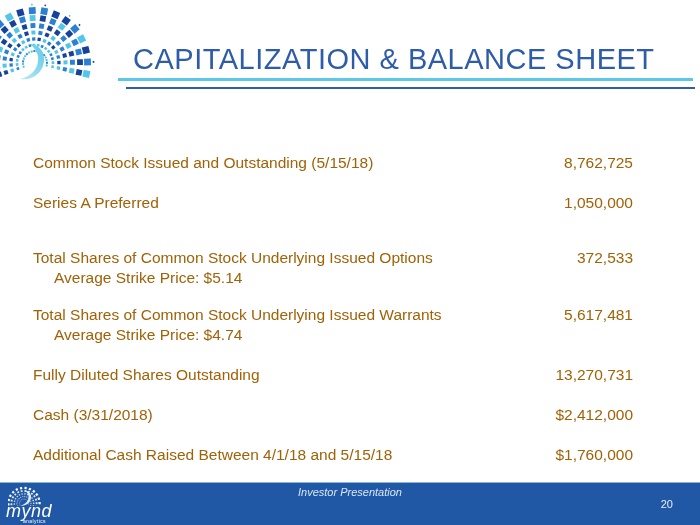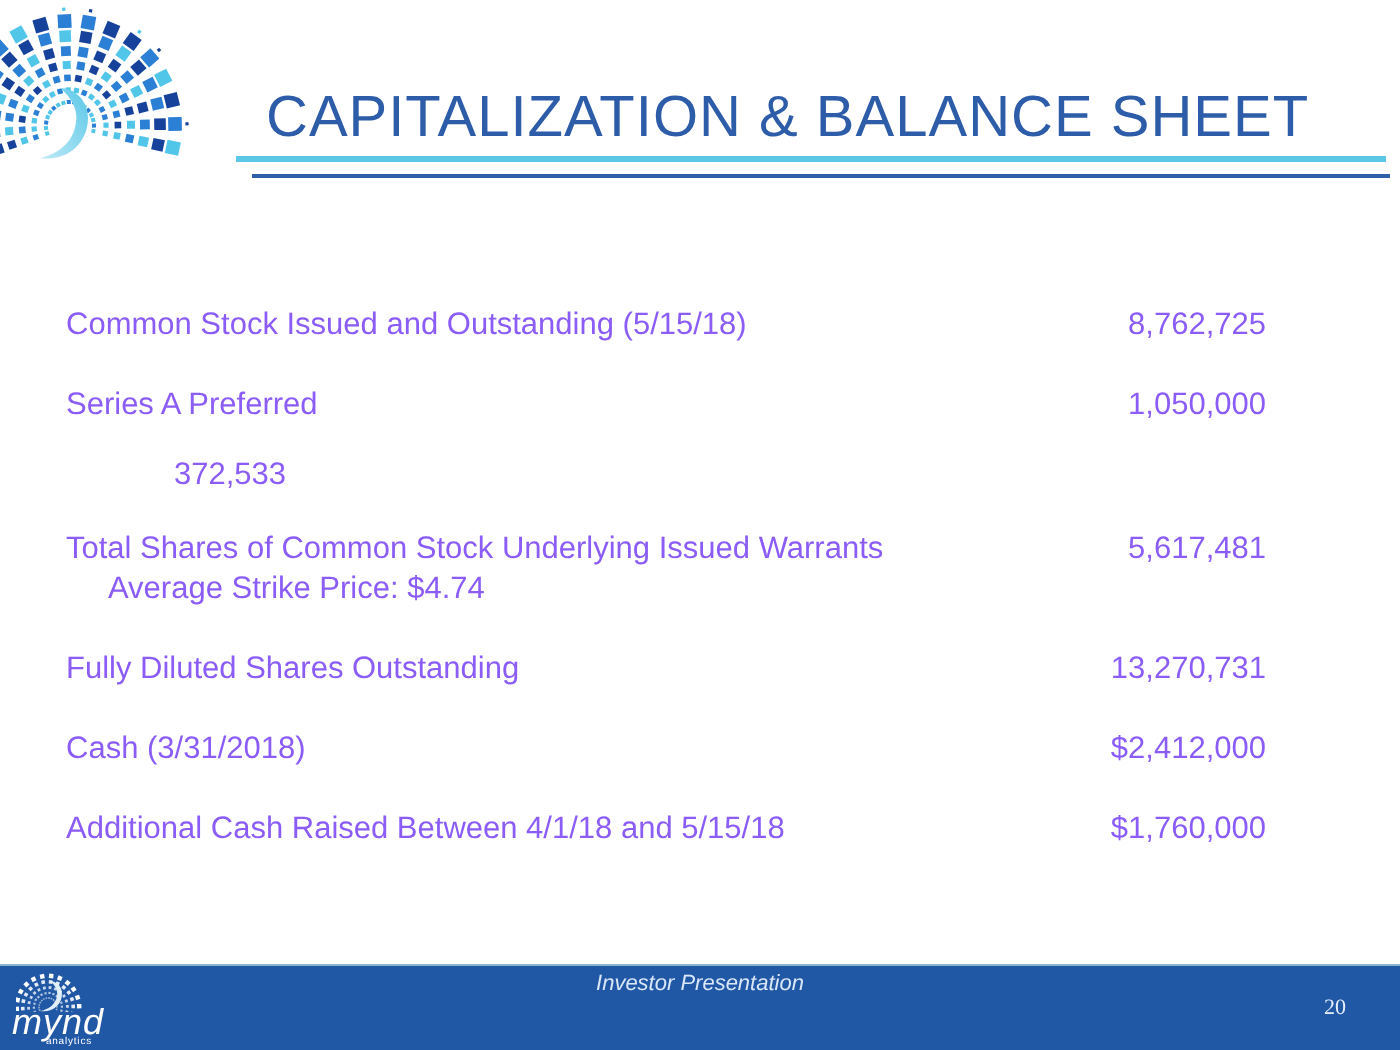--- a/index.html
+++ b/index.html
@@ -8,38 +8,38 @@
 
   
   .logo-fan{position:absolute;left:0;top:0;width:115px;height:96px;}
   .page-title{position:absolute;left:117px;top:27px;margin:16px;font-size:29px;font-weight:400;
               color:#2d5ca9;letter-spacing:0.5px;white-space:nowrap;
               font-family:"Liberation Sans",sans-serif;}
   .rule-cyan{position:absolute;left:118px;top:78px;width:575px;height:3px;background:#5cc8e8;}
   .rule-blue{position:absolute;left:126px;top:87px;width:569px;height:2px;background:#2e5fa8;}
 
   
-  .rows{position:absolute;left:33px;top:153px;width:600px;color:#8b5cf6;
+  .rows{position:absolute;left:33px;top:153px;width:600px;color:#a16207;
         font-size:15.5px;line-height:20px;}
   .row{display:flex;justify-content:space-between;align-items:flex-start;}
   .row .labels{flex:1;min-width:0;}
   .row .value{width:110px;text-align:right;white-space:nowrap;}
   .sub{padding-left:21px;}
-  .mb20{margin-bottom:20px}.mb19{margin-bottom:15px}.mb17{margin-bottom:17px}.mb18{margin-bottom:20px}
+  .mb20{margin-bottom:20px}.mb19{margin-bottom:35px}.mb17{margin-bottom:17px}.mb18{margin-bottom:20px}
 
   
   .footer-bar{position:absolute;left:0;top:482px;width:700px;height:43px;background:#2158a6;
               box-sizing:border-box;border-top:1px solid #8ab6d4;}
   .brand{position:absolute;left:6px;top:479px;width:110px;color:#ffffff;}
   .brand svg{display:block;margin-left:2px;}
   .brand-name{font-size:18px;line-height:15px;letter-spacing:0.5px;margin-top:-2px;font-style:italic;}
   .brand-sub{font-size:5px;letter-spacing:0.4px;width:40px;text-align:right;line-height:5px;}
   .footer-center{position:absolute;left:0;right:0;top:486px;text-align:center;font-style:italic;
                  color:#d9e7f7;font-size:11px;}
-  .footer-page{position:absolute;right:27px;top:498px;color:#e6eefb;font-size:11px;font-family:Liberation Serif, serif;}
+  .footer-page{position:absolute;right:27px;top:498px;color:#e6eefb;font-size:11px;}
 </style>
 </head>
 <body>
 
 <div class="slide">
 
   <svg class="logo-fan" viewBox="0 0 115 96" xmlns="http://www.w3.org/2000/svg">
     <defs>
       <linearGradient id="swg" x1="0" y1="1" x2="1" y2="0">
         <stop offset="0" stop-color="#bfeaf6"></stop>
@@ -190,20 +190,24 @@
         </div>
       <div class="value">8,762,725</div>
     </div>
     <div class="row mb19">
       <div class="labels">
           <div>Series A Preferred</div>
         </div>
       <div class="value">1,050,000</div>
     </div>
     <div class="row mb17">
+      <div class="labels">
+        <div>Total Shares of Common Stock Underlying Issued Options</div>
+        <div class="sub">Average Strike Price: $5.14</div>
+      </div>
       <div class="value">372,533</div>
     </div>
     <div class="row mb20">
       <div class="labels">
         <div>Total Shares of Common Stock Underlying Issued Warrants</div>
         <div class="sub">Average Strike Price: $4.74</div>
       </div>
       <div class="value">5,617,481</div>
     </div>
     <div class="row mb20">

